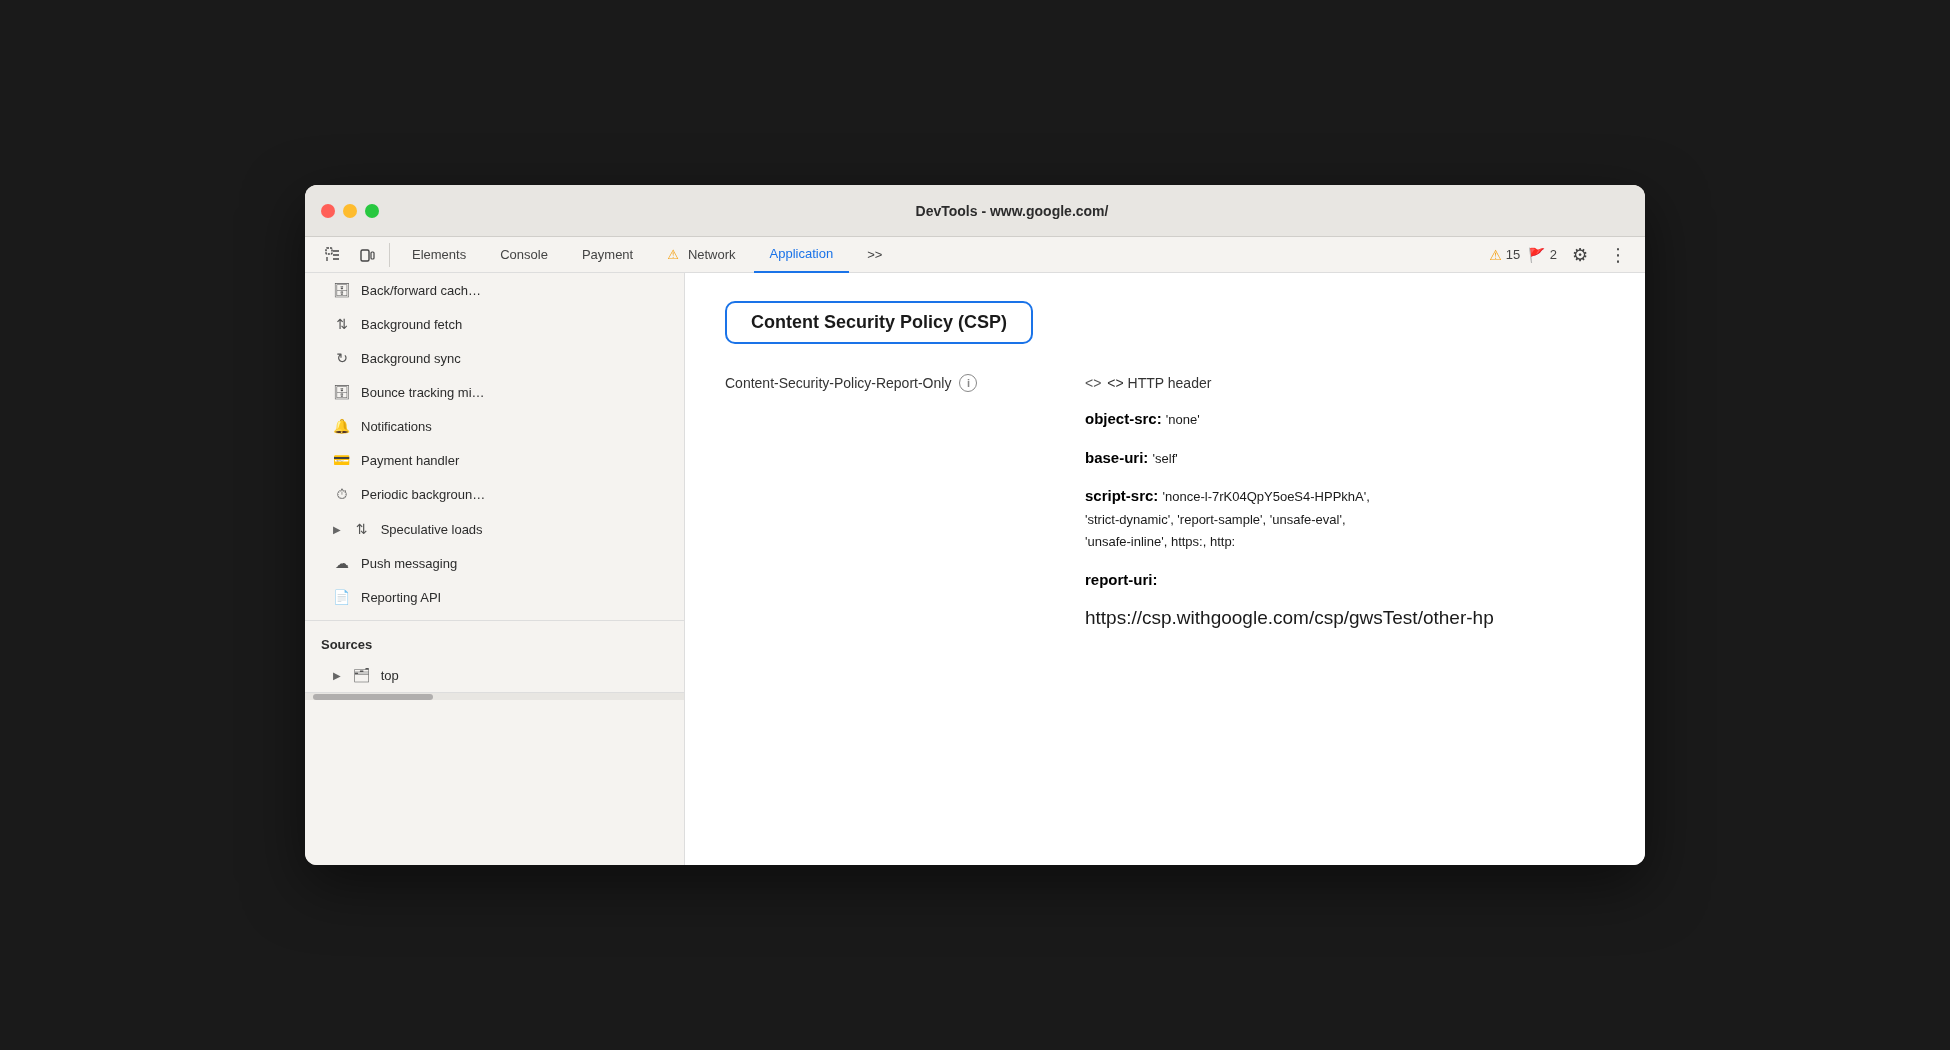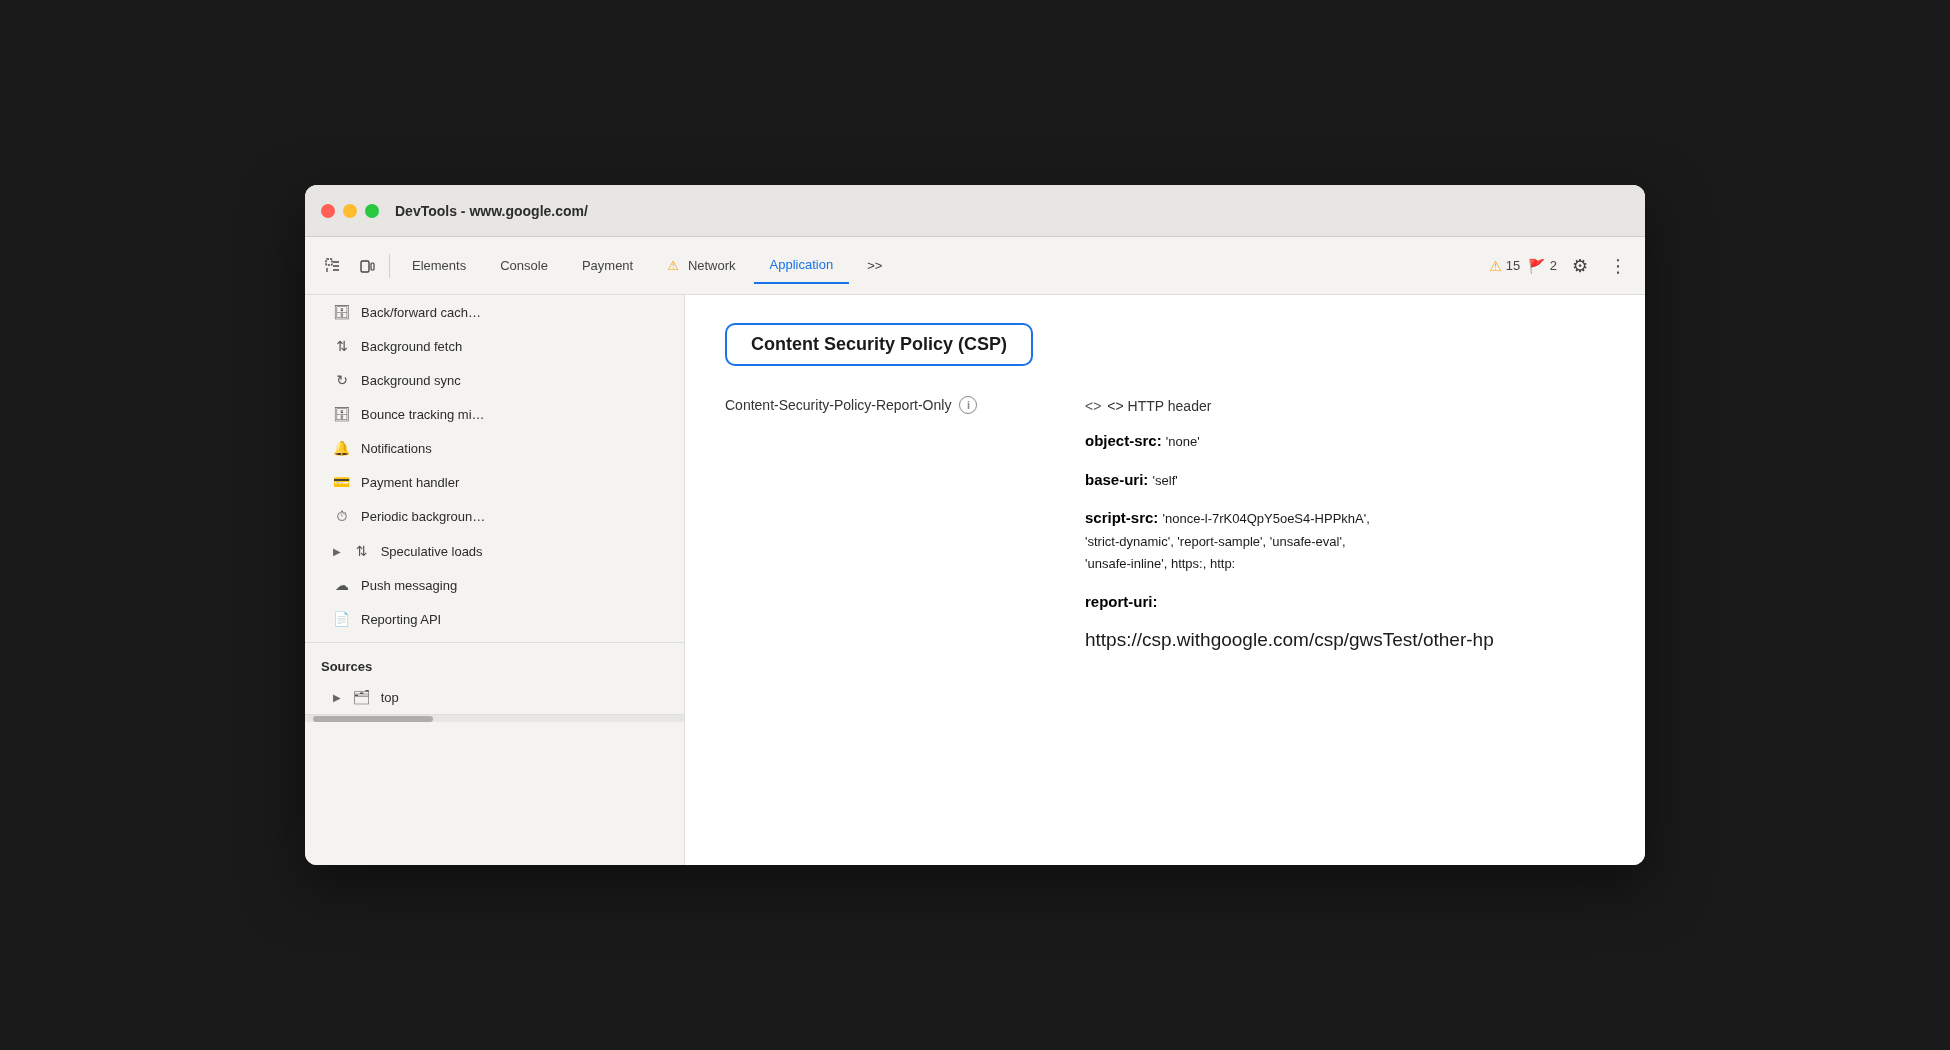--- a/index.html
+++ b/index.html
@@ -39,29 +39,29 @@
     .traffic-light {
       width: 14px;
       height: 14px;
       border-radius: 50%;
     }
     .traffic-light.red { background: #ff5f57; }
     .traffic-light.yellow { background: #febc2e; }
     .traffic-light.green { background: #28c840; }
     .window-title {
       flex: 1;
-      text-align: left;
+      text-align: center;
       font-size: 14px;
       font-weight: 600;
       color: #2c2c2c;
     }
     
     .toolbar {
       background: #f5f3f0;
-      height: 58px;
+      height: 36px;
       display: flex;
       align-items: center;
       padding: 0 12px;
       border-bottom: 1px solid #ddd;
       flex-shrink: 0;
       gap: 2px;
     }
     .toolbar-icon-btn {
       width: 32px;
       height: 32px;
@@ -194,21 +194,21 @@
       border: 2.5px solid #1a73e8;
       border-radius: 10px;
       padding: 9px 24px;
       font-size: 18px;
       font-weight: 700;
       color: #1a1a1a;
       margin-bottom: 28px;
     }
     .csp-row {
       display: flex;
-      align-items: flex-end;
+      align-items: center;
       gap: 0;
       margin-bottom: 4px;
     }
     .csp-label {
       font-size: 14px;
       color: #333;
       min-width: 360px;
       display: flex;
       align-items: center;
       gap: 8px;

